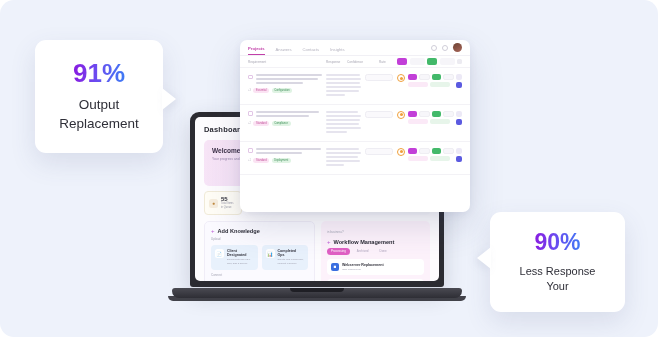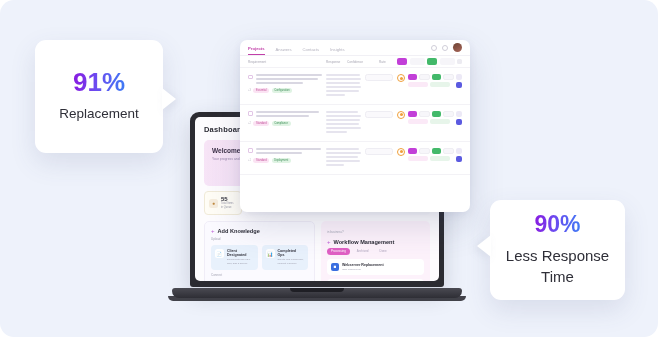--- a/index.html
+++ b/index.html
@@ -174,29 +174,29 @@
   .bsq2 { width: 6px; height: 6px; border-radius: 2px; background: #5b5ae0; }
 
   
   .callout {
     position: absolute; background: #fff; border-radius: 11px;
     box-shadow: 0 10px 26px rgba(70,80,120,.13);
     display: flex; flex-direction: column; align-items: center; justify-content: center;
     text-align: center;
   }
   #callout-left { left: 35px; top: 40px; width: 128px; height: 113px; }
-  #callout-right { left: 490px; top: 200px; width: 135px; height: 100px; }
+  #callout-right { left: 490px; top: 212px; width: 135px; height: 100px; }
   .pct {
     font-size: 26px; font-weight: 700; line-height: 1;
     background: linear-gradient(95deg, #8b19e0 0%, #6b4bf0 45%, #3d7cf5 100%);
     -webkit-background-clip: text; background-clip: text; color: transparent;
   }
   .pct-sm { font-size: 23px; }
   .cap { margin-top: 10px; font-size: 13.5px; color: #2f2f38; line-height: 1.35; }
-  .cap-sm { font-size: 15px; }
+  .cap-sm { font-size: 11px; }
   .tail { position: absolute; width: 0; height: 0; }
   .tail-r {
     right: -13px; top: 48px;
     border-top: 11px solid transparent; border-bottom: 11px solid transparent;
     border-left: 14px solid #fff;
     filter: drop-shadow(3px 2px 4px rgba(70,80,120,.10));
   }
   .tail-l {
     left: -13px; top: 35px;
     border-top: 11px solid transparent; border-bottom: 11px solid transparent;
@@ -469,27 +469,28 @@
           <span class="bsq"></span>
           <span class="bsq2"></span>
         </div>
       </div>
     </div>
   </div>
 
   <div id="callout-left" class="callout">
     <div class="pct">91%</div>
     <div class="cap">
+      <div>Output</div>
       <div>Replacement</div>
     </div>
     <span class="tail tail-r"></span>
   </div>
 
   <div id="callout-right" class="callout">
     <div class="pct pct-sm">90%</div>
     <div class="cap cap-sm">
       <div>Less Response</div>
-      <div>Time</div>
+      <div>Your</div>
     </div>
     <span class="tail tail-l"></span>
   </div>
 
 </div>
 
 </body></html>

